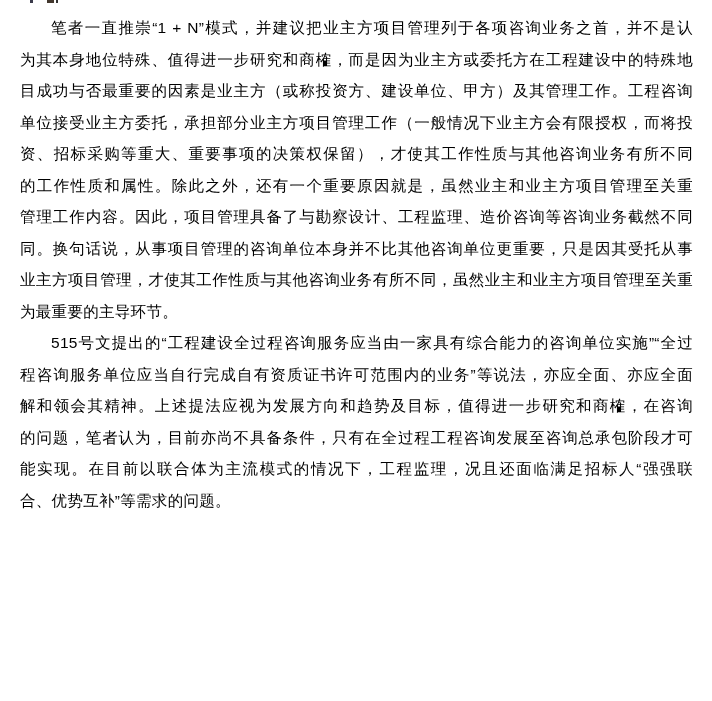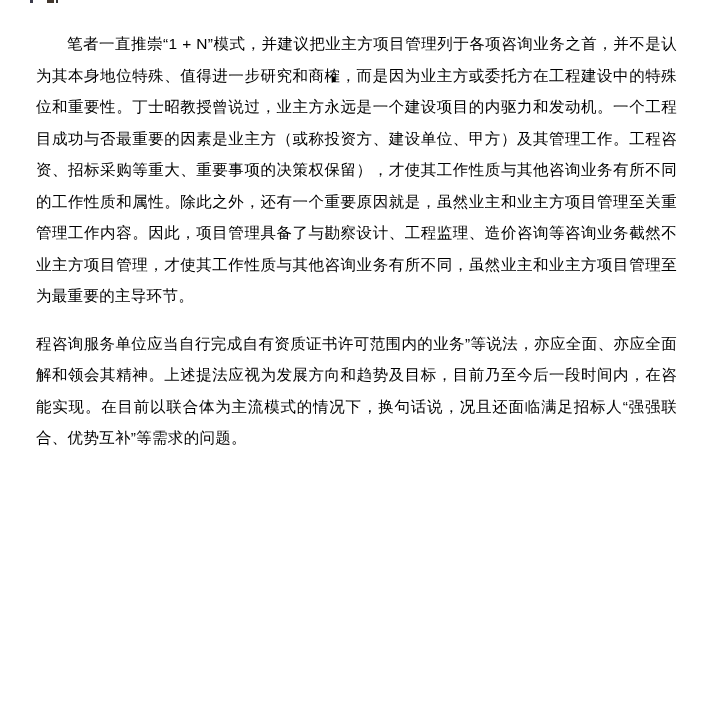--- a/index.html
+++ b/index.html
@@ -34,21 +34,21 @@
   .frag.f1 { left: 30px; width: 3px; }
   .frag.f2 { left: 47px; width: 7px; background: #43382e; }
   .frag.f3 { left: 56px; width: 2px; background: #333333; }
 
   .textblock {
     position: absolute;
     left: 20px;
     top: 12px;
     width: 673px;
   }
-  .paragraph { margin: 16px; padding: 0; }
+  .paragraph { margin: 0; padding: 0; }
   .line {
     height: 31.5px;
     line-height: 31.5px;
     font-size: 15.5px;
     color: #000000;
     letter-spacing: 0.3px;
     text-align: justify;
     text-align-last: justify;
     
     text-justify: inter-character;
@@ -64,28 +64,31 @@
 <div class="page">
   <div class="clipped-line">
     <span class="frag f1"></span>
     <span class="frag f2"></span>
     <span class="frag f3"></span>
   </div>
   <div class="textblock" id="textblock" style="color: rgb(0, 0, 0);">
       <div class="paragraph">
         <div class="line indent">笔者一直推崇“1 + N”模式，并建议把业主方项目管理列于各项咨询业务之首，并不是认</div>
         <div class="line">为其本身地位特殊、值得进一步研究和商榷，而是因为业主方或委托方在工程建设中的特殊地</div>
-        <div class="line">位和重要性。丁士昭教授曾说过，业主方永远是一个建设项目的内驱力和发动机。一个工程项</div>
         <div class="line">目成功与否最重要的因素是业主方（或称投资方、建设单位、甲方）及其管理工作。工程咨询</div>
+        <div class="line">单位接受业主方委托，承担部分业主方项目管理工作（一般情况下业主方会有限授权，而将投</div>
         <div class="line">资、招标采购等重大、重要事项的决策权保留），才使其工作性质与其他咨询业务有所不同</div>
         <div class="line">的工作性质和属性。除此之外，还有一个重要原因就是，虽然业主和业主方项目管理至关重</div>
         <div class="line">管理工作内容。因此，项目管理具备了与勘察设计、工程监理、造价咨询等咨询业务截然不同</div>
+        <div class="line">同。换句话说，从事项目管理的咨询单位本身并不比其他咨询单位更重要，只是因其受托从事</div>
         <div class="line">业主方项目管理，才使其工作性质与其他咨询业务有所不同，虽然业主和业主方项目管理至关重</div>
         <div class="line last">为最重要的主导环节。</div>
       </div>
       <div class="paragraph">
+        <div class="line indent">515号文提出的“工程建设全过程咨询服务应当由一家具有综合能力的咨询单位实施”“全过</div>
         <div class="line">程咨询服务单位应当自行完成自有资质证书许可范围内的业务”等说法，亦应全面、亦应全面</div>
-        <div class="line">解和领会其精神。上述提法应视为发展方向和趋势及目标，目前乃至今后一段时间内，在咨询</div>
-        <div class="line">能实现。在目前以联合体为主流模式的情况下，换句话说，况且还面临满足招标人“强强联</div>
+        <div class="line">解和领会其精神。上述提法应视为发展方向和趋势及目标，值得进一步研究和商榷，在咨询</div>
+        <div class="line">的问题，笔者认为，目前亦尚不具备条件，只有在全过程工程咨询发展至咨询总承包阶段才可</div>
+        <div class="line">能实现。在目前以联合体为主流模式的情况下，工程监理，况且还面临满足招标人“强强联</div>
         <div class="line last">合、优势互补”等需求的问题。</div>
       </div>
     </div>
 </div>
 
 </body></html>

